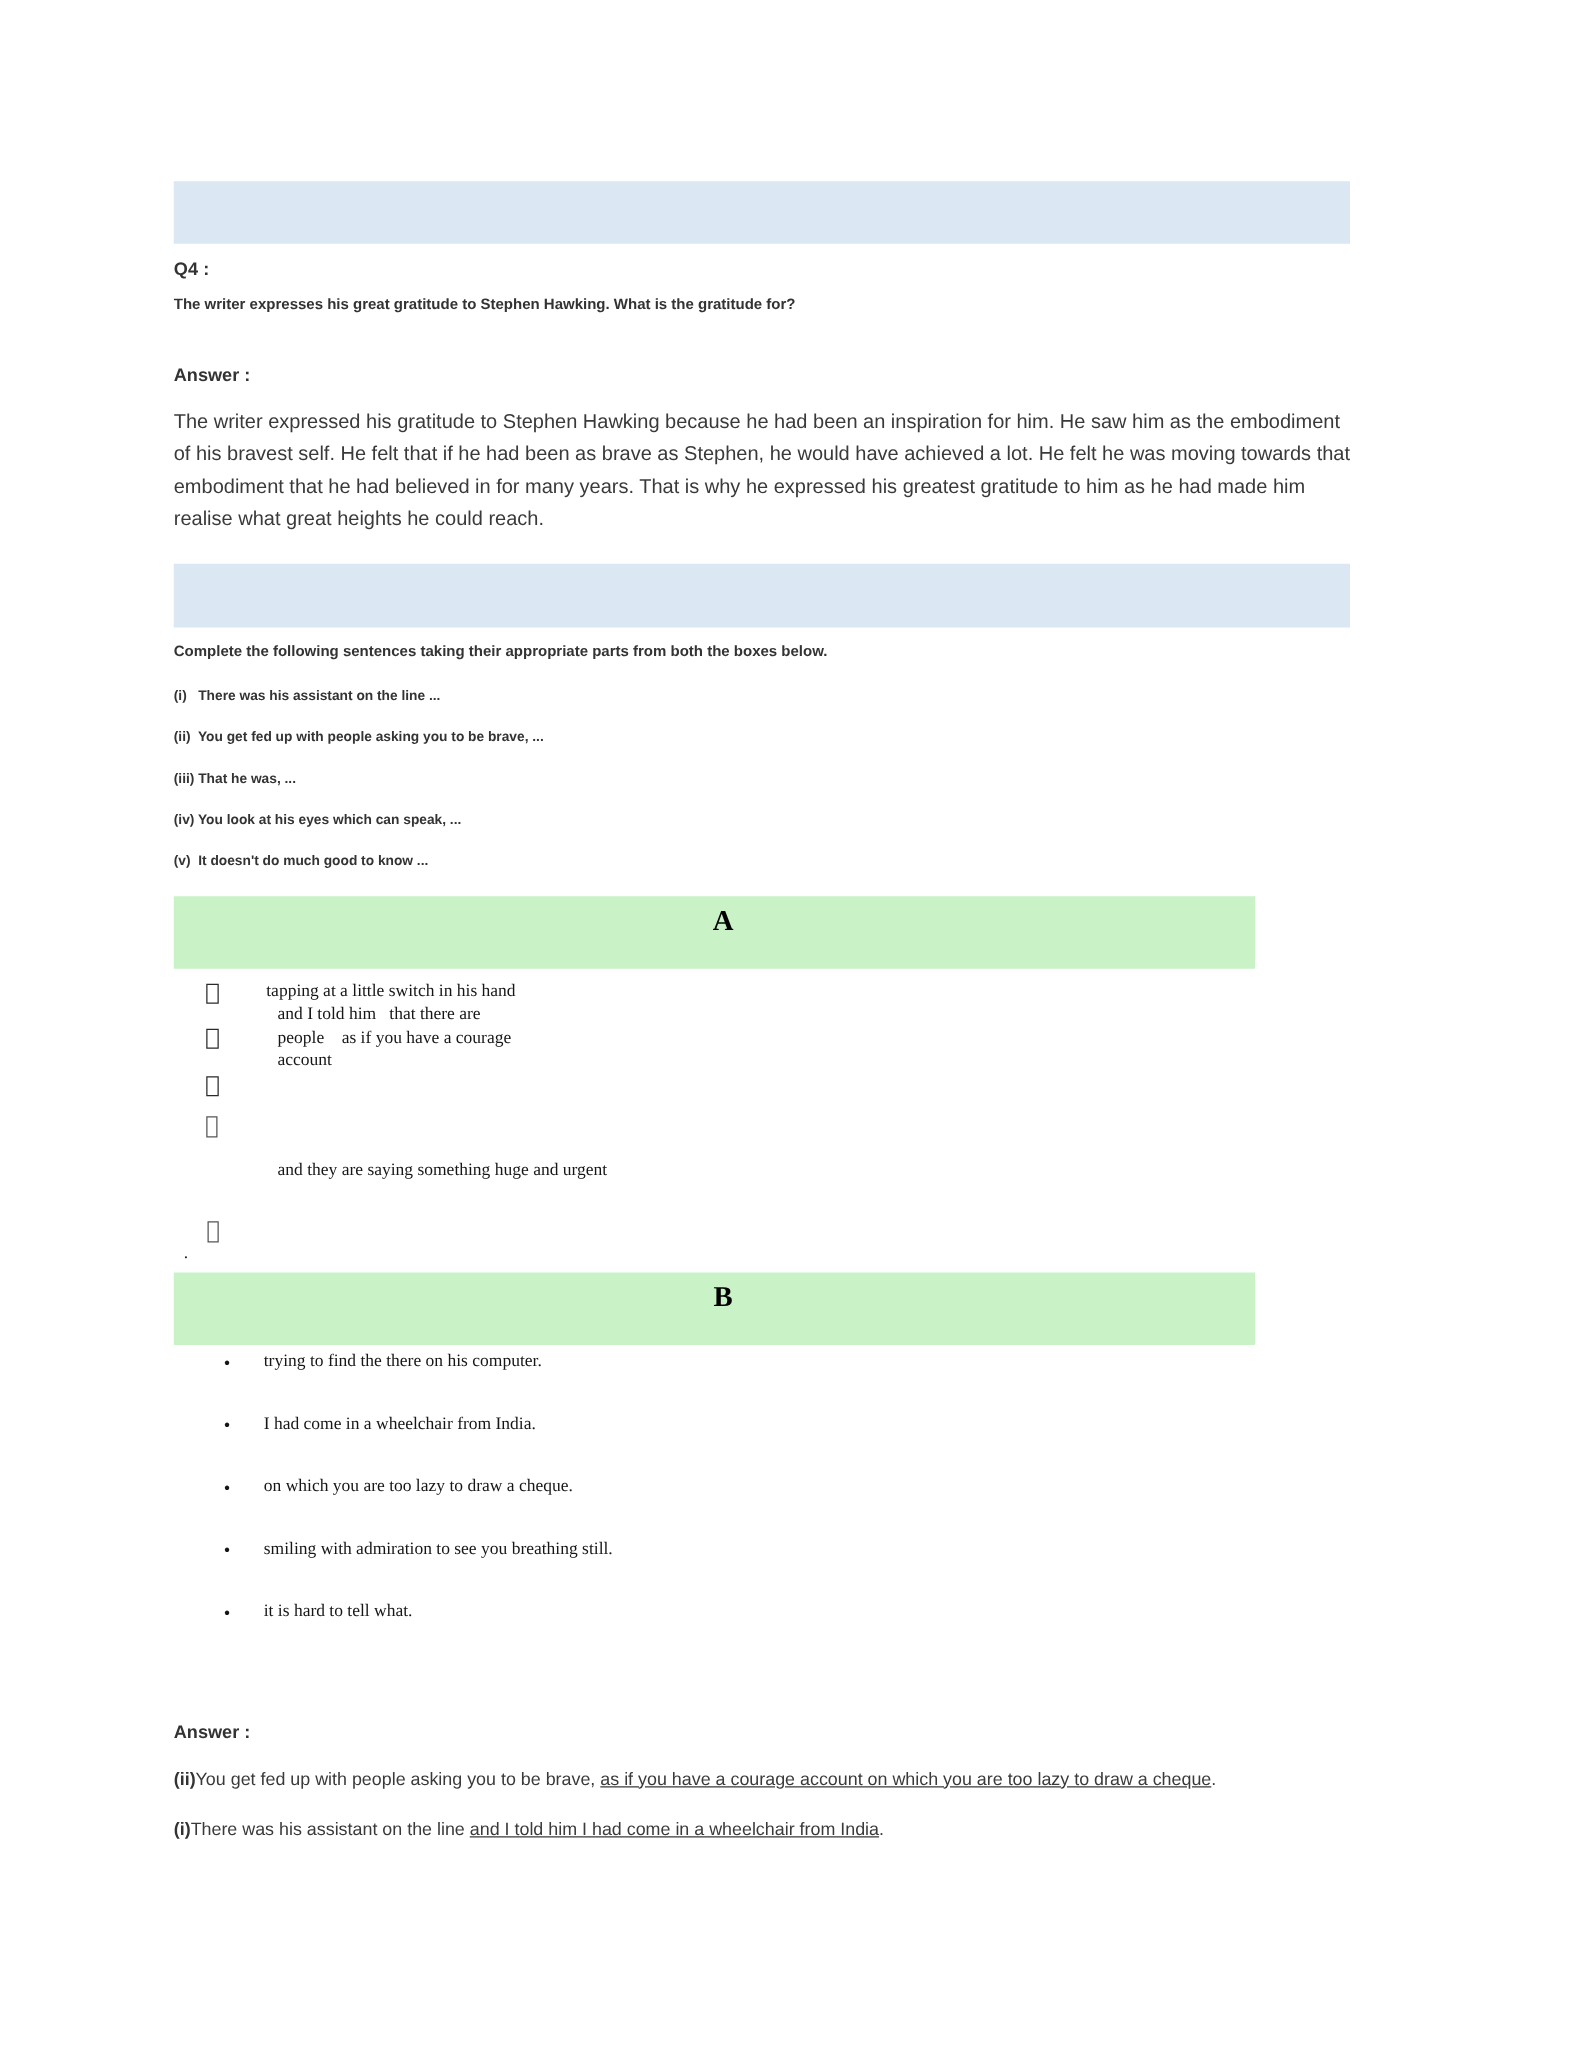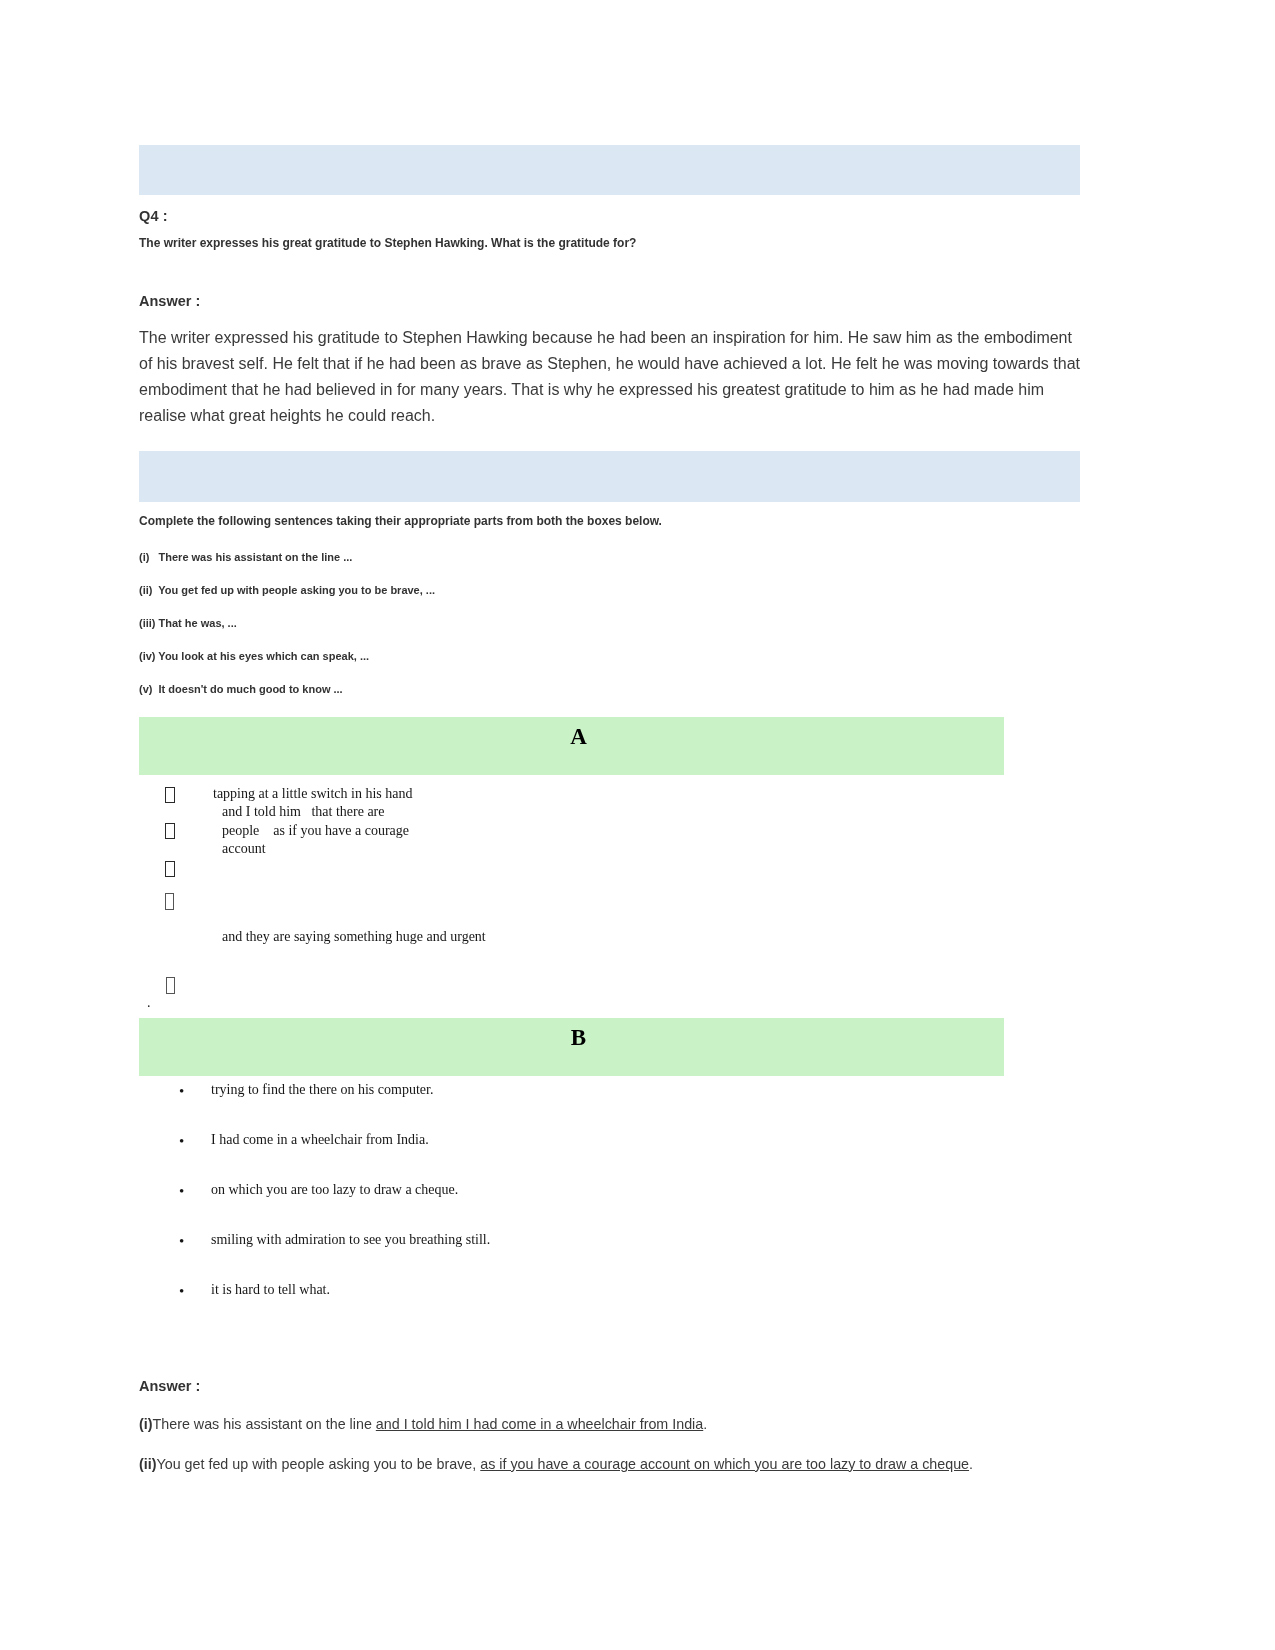--- a/index.html
+++ b/index.html
@@ -241,18 +241,18 @@
         <span>smiling with admiration to see you breathing still.</span>
       </div>
       <div class="b-item">
         <span class="bullet">•</span>
         <span>it is hard to tell what.</span>
       </div>
     </div>
 
     <div class="final-answer-label">Answer :</div>
 
+    <div class="final-line"><span class="num">(ii)</span><span>You get fed up with people asking you to be brave, </span><u>as if you have a courage account on which you are too lazy to draw a cheque</u><span>.</span></div>
+
     <div class="final-line"><span class="num">(i)</span><span>There was his assistant on the line </span><u>and I told him I had come in a wheelchair from India</u><span>.</span></div>
-
-    <div class="final-line"><span class="num">(ii)</span><span>You get fed up with people asking you to be brave, </span><u>as if you have a courage account on which you are too lazy to draw a cheque</u><span>.</span></div>
 
   </div>
 </div>
 
 </body></html>

